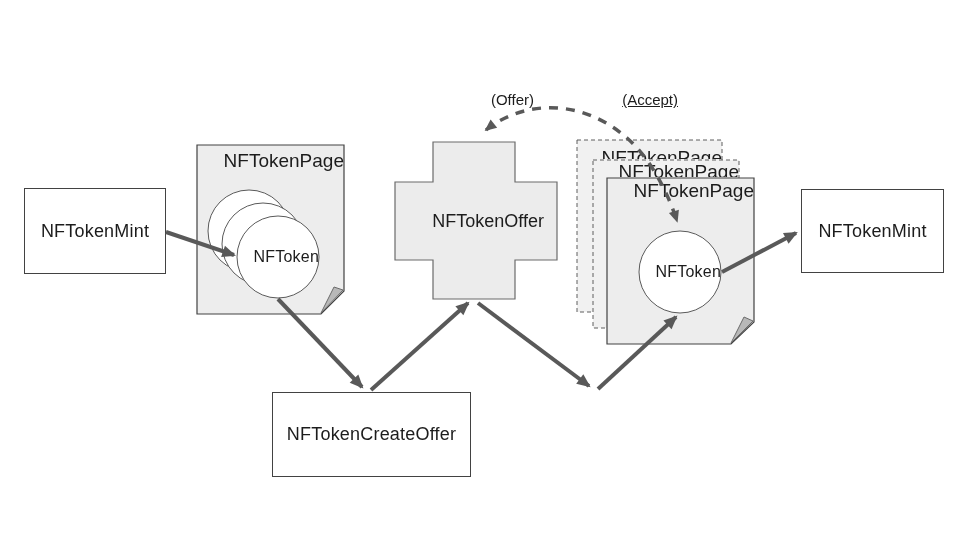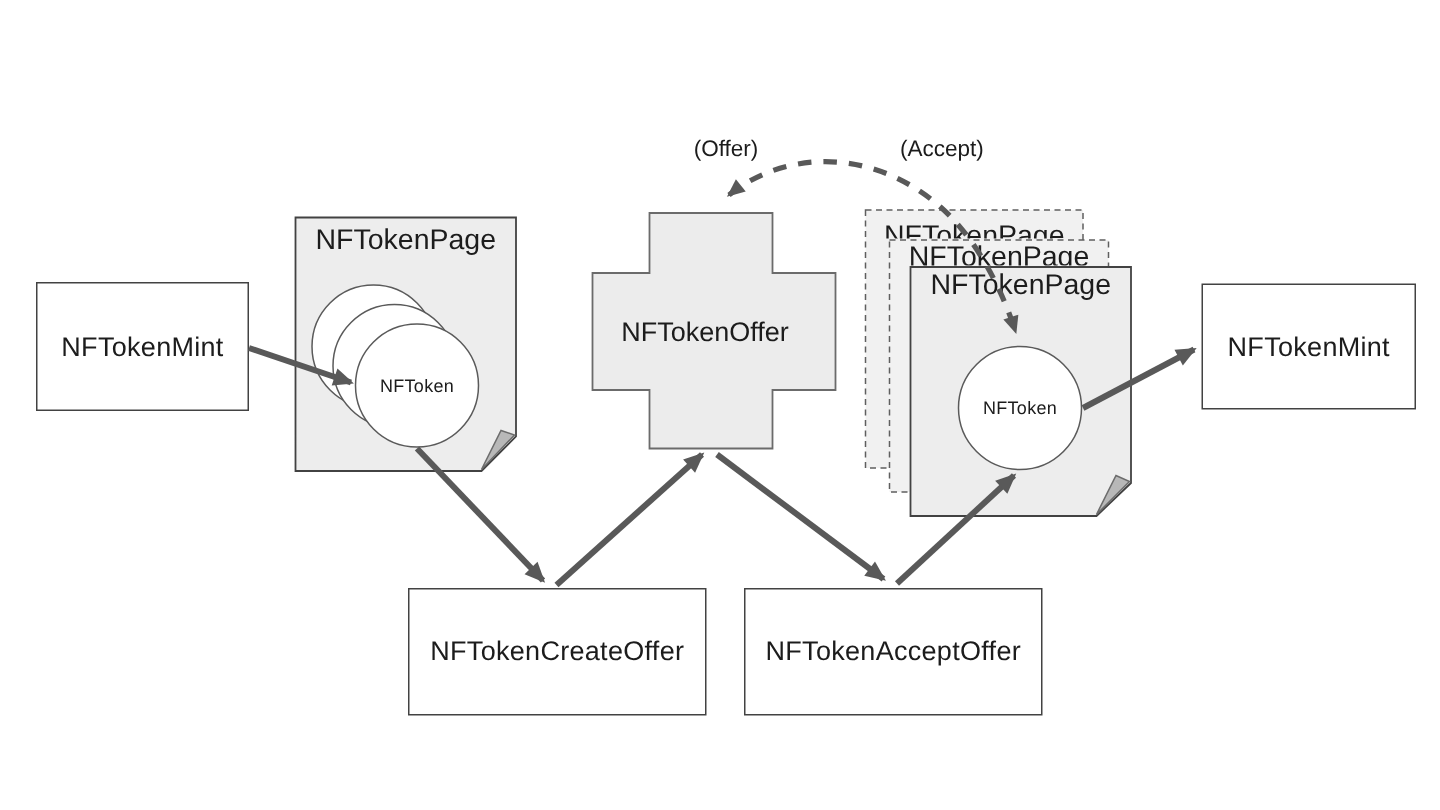--- a/index.html
+++ b/index.html
@@ -14,25 +14,25 @@
   .arrows{z-index:30;pointer-events:none;}
   .node-box{
     position:absolute;background:#ffffff;border:1px solid #424242;
     display:flex;align-items:center;justify-content:center;
     font-size:18px;letter-spacing:0.2px;
   }
   .box-mint{left:24px;top:188px;width:140px;height:84px;}
   .box-create{left:272px;top:392px;width:197px;height:83px;}
   .box-accept{left:496px;top:392px;width:197px;height:83px;}
   .box-burn{left:801px;top:189px;width:141px;height:82px;}
-  .lbl{position:absolute;text-align:center;line-height:1.1;white-space:nowrap;}
+  .lbl{position:absolute;text-align:right;line-height:1.1;white-space:nowrap;}
   .title{font-size:19px;}
   .clip{overflow:hidden;}
   .annot{font-size:15px;}
-  .token{font-size:12px;line-height:12px;letter-spacing:0.2px;}
+  .token{font-size:16px;line-height:12px;letter-spacing:0.2px;}
   .offer-lbl{font-size:18px;}
   svg{display:block;}
 </style>
 </head>
 <body>
 
 <div class="canvas">
 
   <svg class="layer shapes" width="960" height="540" viewBox="0 0 960 540">
 
@@ -53,34 +53,31 @@
     <circle cx="680" cy="272" r="41" fill="#ffffff" stroke="#5a5a5a" stroke-width="1"></circle>
   </svg>
 
   <div class="layer boxes">
     <div class="node-box box-mint">
       <span>NFTokenMint</span>
     </div>
     <div class="node-box box-create">
       <span>NFTokenCreateOffer</span>
     </div>
-    <div class="node-box box-accept">
-      <span>NFTokenAcceptOffer</span>
-    </div>
     <div class="node-box box-burn">
       <span>NFTokenMint</span>
     </div>
   </div>
 
   <div class="layer labels">
     <div class="lbl title" style="left:197px;top:151px;width:147px;">NFTokenPage</div>
     <div class="lbl token" style="left:237px;top:251px;width:82px;">NFToken</div>
     <div class="lbl offer-lbl" style="left:396px;top:212px;width:148px;">NFTokenOffer</div>
     <div class="lbl annot" style="left:434px;top:92px;width:100px;">(Offer)</div>
-    <div class="lbl annot" style="left:578px;top:92px;width:100px;">(Accept)</div>
+    <div class="lbl annot" style="left:578px;top:92px;width:100px;text-decoration:underline;">(Accept)</div>
     <div class="lbl title clip" style="left:577px;top:148px;width:145px;height:11px;">NFTokenPage</div>
     <div class="lbl title clip" style="left:593px;top:162px;width:146px;height:15px;">NFTokenPage</div>
     <div class="lbl title" style="left:607px;top:181px;width:147px;">NFTokenPage</div>
     <div class="lbl token" style="left:639px;top:266px;width:82px;">NFToken</div>
   </div>
 
   <svg class="layer arrows" width="960" height="540" viewBox="0 0 960 540">
     <defs>
       <marker id="ah" viewBox="0 0 10 10" refX="8.5" refY="5" markerWidth="4.4" markerHeight="3.4" orient="auto-start-reverse">
         <path d="M0,0.6 L10,5 L0,9.4 Z" fill="#595959"></path>

